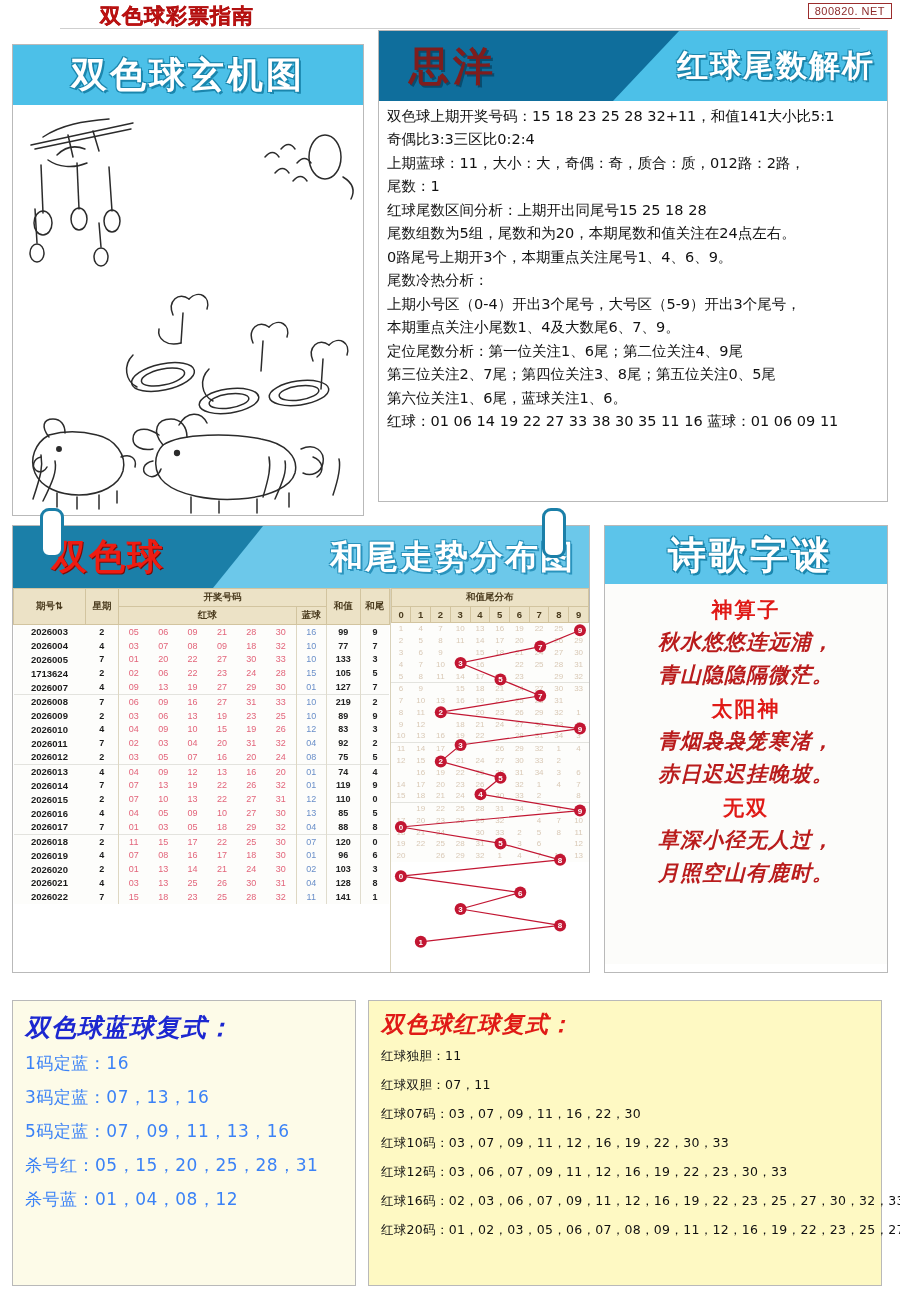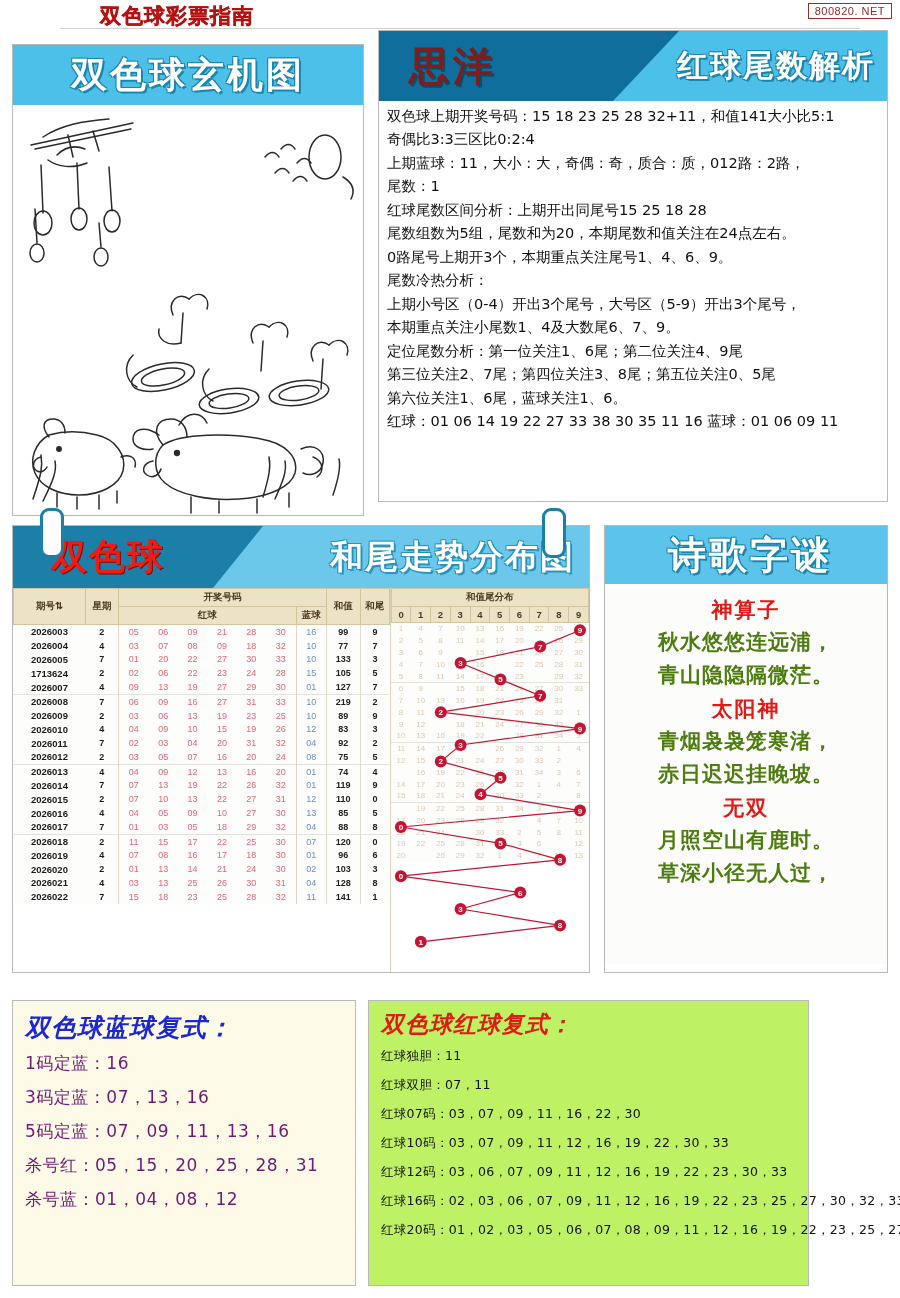--- a/index.html
+++ b/index.html
@@ -134,38 +134,38 @@
     font-family:"DejaVu Sans",sans-serif;font-size:38px;font-weight:bold;color:#fff;
     letter-spacing:3px;
     text-shadow:2px 2px 0 #1b86ad,-1px -1px 0 #1b86ad,1px -1px 0 #1b86ad,-1px 1px 0 #1b86ad;
   }
   .poem-body{padding:8px 6px;background:#fcfcfa;height:380px;box-sizing:border-box;}
   .poem-head{
     text-align:center;color:#e01a16;font-weight:bold;font-size:21px;
     font-family:Liberation Sans, sans-serif;margin:4px 0 2px 0;letter-spacing:2px;
   }
   .poem-line{
-    text-align:center;color:#4d7c0f;font-size:21px;
-    font-family:"DejaVu Serif",serif;font-weight:bold;
+    text-align:center;color:#b91c1c;font-size:21px;
+    font-family:"DejaVu Serif",serif;font-style:italic;font-weight:bold;
     line-height:1.55;letter-spacing:1px;
   }
 
   
   #panel-blue{left:12px;top:1000px;width:344px;height:286px;background:#fdfbe8;}
   .sec-title-blue{
     font-family:"DejaVu Serif",serif;font-weight:bold;font-style:italic;
     color:#1c27d0;font-size:25px;letter-spacing:1px;margin:10px 0 8px 12px;
   }
   .kv{
-    font-family:"DejaVu Sans",sans-serif;font-size:17px;color:#701a75;
+    font-family:"DejaVu Sans",sans-serif;font-size:17px;color:#3b82f6;
     margin:0 0 11px 12px;letter-spacing:0.5px;
   }
 
   
-  #panel-red{left:368px;top:1000px;width:441px;height:286px;background:#bef264;}
+  #panel-red{left:368px;top:1000px;width:514px;height:286px;background:#fef9c3;}
   .sec-title-red{
     font-family:"DejaVu Serif",serif;font-weight:bold;font-style:italic;
     color:#e01a16;font-size:23px;letter-spacing:1px;margin:8px 0 8px 12px;
   }
   .kv-sm{
     font-family:"DejaVu Sans",sans-serif;font-size:12.5px;color:#111;
     margin:0 0 12px 12px;letter-spacing:0.3px;white-space:nowrap;
   }
 </style>
 </head>
@@ -898,22 +898,22 @@
       <span>诗歌字谜</span>
     </div>
     <div class="poem-body">
       <div class="poem-head">神算子</div>
       <div class="poem-line">秋水悠悠连远浦，</div>
       <div class="poem-line">青山隐隐隔微茫。</div>
       <div class="poem-head">太阳神</div>
       <div class="poem-line">青烟袅袅笼寒渚，</div>
       <div class="poem-line">赤日迟迟挂晚坡。</div>
       <div class="poem-head">无双</div>
+      <div class="poem-line">草深小径无人过，</div>
       <div class="poem-line">月照空山有鹿时。</div>
-      <div class="poem-line">草深小径无人过，</div>
     </div>
   </div>
 
   <div class="panel" id="panel-blue">
     <div class="sec-title-blue">双色球蓝球复式：</div>
     <div class="kv">
       <span>1码定蓝：</span><span>16</span>
     </div>
     <div class="kv">
       <span>3码定蓝：</span><span>07，13，16</span>

